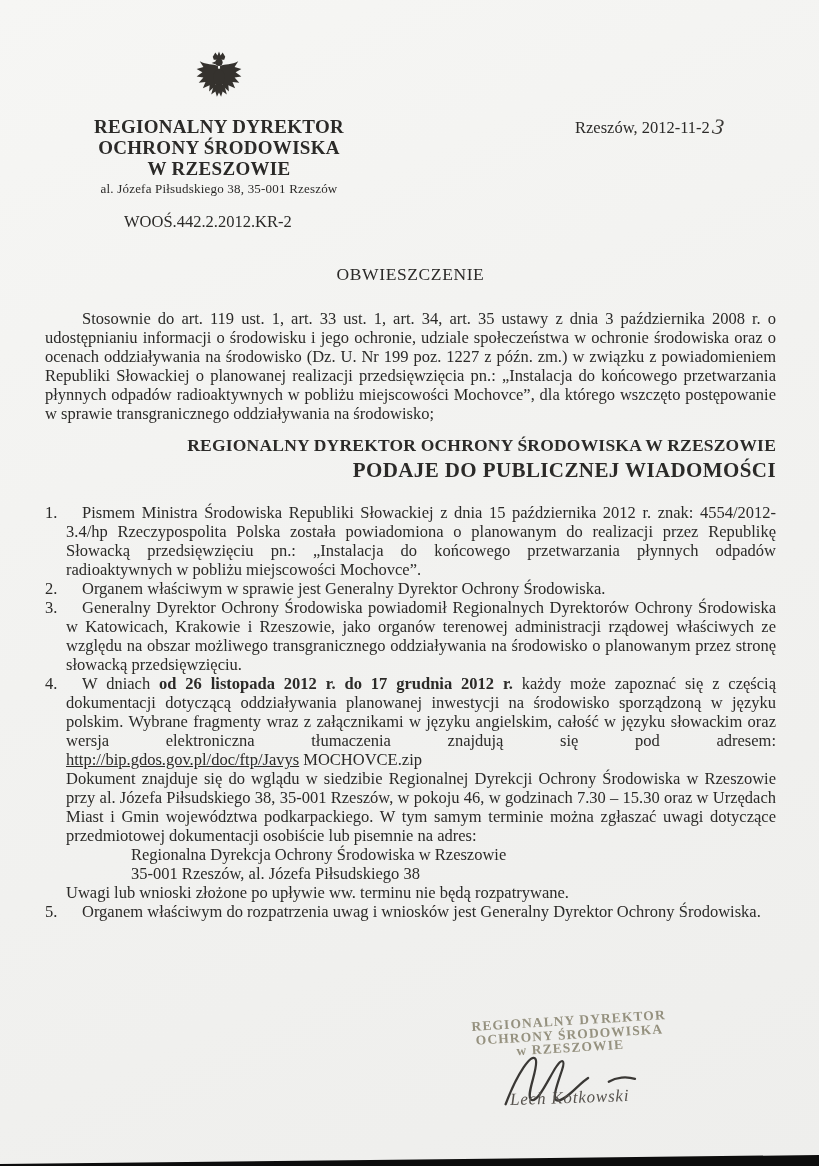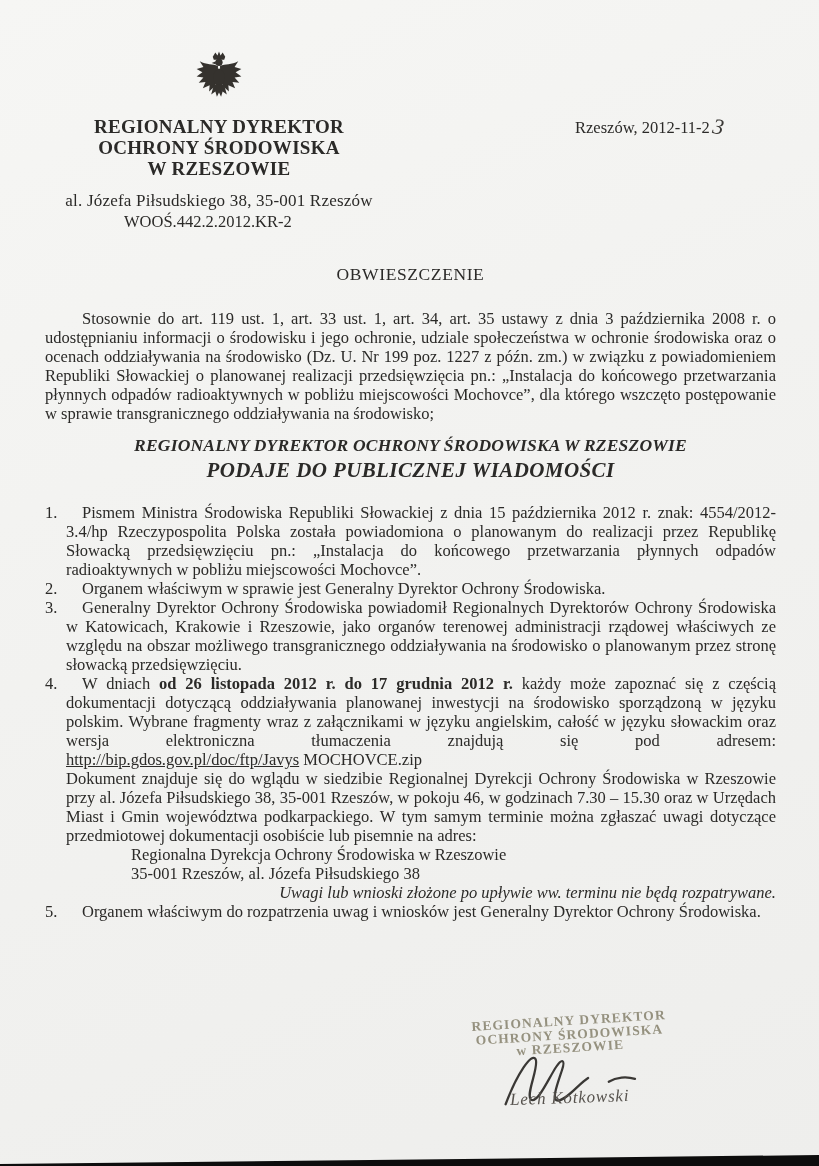--- a/index.html
+++ b/index.html
@@ -5,44 +5,44 @@
   html,body{margin:0;padding:0;}
   body{
     width:819px;height:1166px;position:relative;overflow:hidden;
     font-family:"Liberation Serif", serif;color:#2b2a28;
     background:linear-gradient(155deg,#f6f6f4 0%,#f2f2f0 45%,#eeeeec 100%);
   }
   
   .letterhead{position:absolute;left:45px;top:50px;width:348px;text-align:center;}
   .emblem{height:58px;margin-bottom:4px;}
   .issuer-line{font-weight:bold;font-size:19px;line-height:21px;letter-spacing:.3px;}
-  .lh-address{font-size:17px;line-height:20px;margin-top:12px;letter-spacing:.2px;}
+  .lh-address{font-size:13px;line-height:20px;margin-top:0;letter-spacing:.2px;}
   .reference{position:absolute;left:124px;top:212px;font-size:16.5px;}
   .dateline{position:absolute;left:575px;top:118px;font-size:16.5px;white-space:nowrap;}
   .hand-digit{display:inline-block;font-style:italic;font-size:22px;line-height:16px;
     transform:rotate(9deg) translateY(1px);margin-left:3px;color:#3a3835;}
   
   .doc-title{position:absolute;left:45px;top:264px;width:731px;text-align:center;
     font-weight:normal;font-size:17.5px;letter-spacing:.6px;}
   
   .main{position:absolute;left:45px;top:309px;width:731px;font-size:16.5px;line-height:19px;}
   .intro{margin:0;text-align:justify;text-indent:37px;}
-  .sec-h{text-align:center;font-weight:bold;margin:0;font-style:italic;}
+  .sec-h{text-align:right;font-weight:bold;margin:0;}
   .sec-h1{margin-top:13px;font-size:17.5px;letter-spacing:.2px;}
   .sec-h2{margin-top:6px;font-size:21px;letter-spacing:.4px;}
   .list{margin-top:23px;}
   .item{position:relative;padding-left:21px;text-align:justify;}
   .item .num{position:absolute;left:0;top:0;}
   .item .body{text-indent:16px;}
   .p-stretch{text-align:justify;text-align-last:justify;}
   .url-line{text-indent:0;text-align:left;}
   .doc-link{text-decoration:underline;color:inherit;}
   .para2{text-indent:0;text-align:justify;}
   .addr-block{margin-left:65px;text-align:left;text-indent:0;}
-  .note-line{text-indent:0;text-align:right;font-style:italic;}
+  .note-line{text-indent:0;text-align:left;}
   
   .signature{position:absolute;left:462px;top:1014px;width:215px;height:110px;}
   .stamp{transform:rotate(-3.5deg);color:#95917f;font-weight:bold;font-size:13.5px;
     line-height:13.5px;letter-spacing:1.1px;text-align:center;}
   .sig-svg{position:absolute;left:38px;top:34px;}
   .signed-name{position:absolute;left:48px;top:74px;font-style:italic;font-size:17px;
     color:#56524d;letter-spacing:.8px;transform:rotate(-2deg);white-space:nowrap;}
   
   .scan-edge{position:absolute;left:0;bottom:0;}
 </style>

